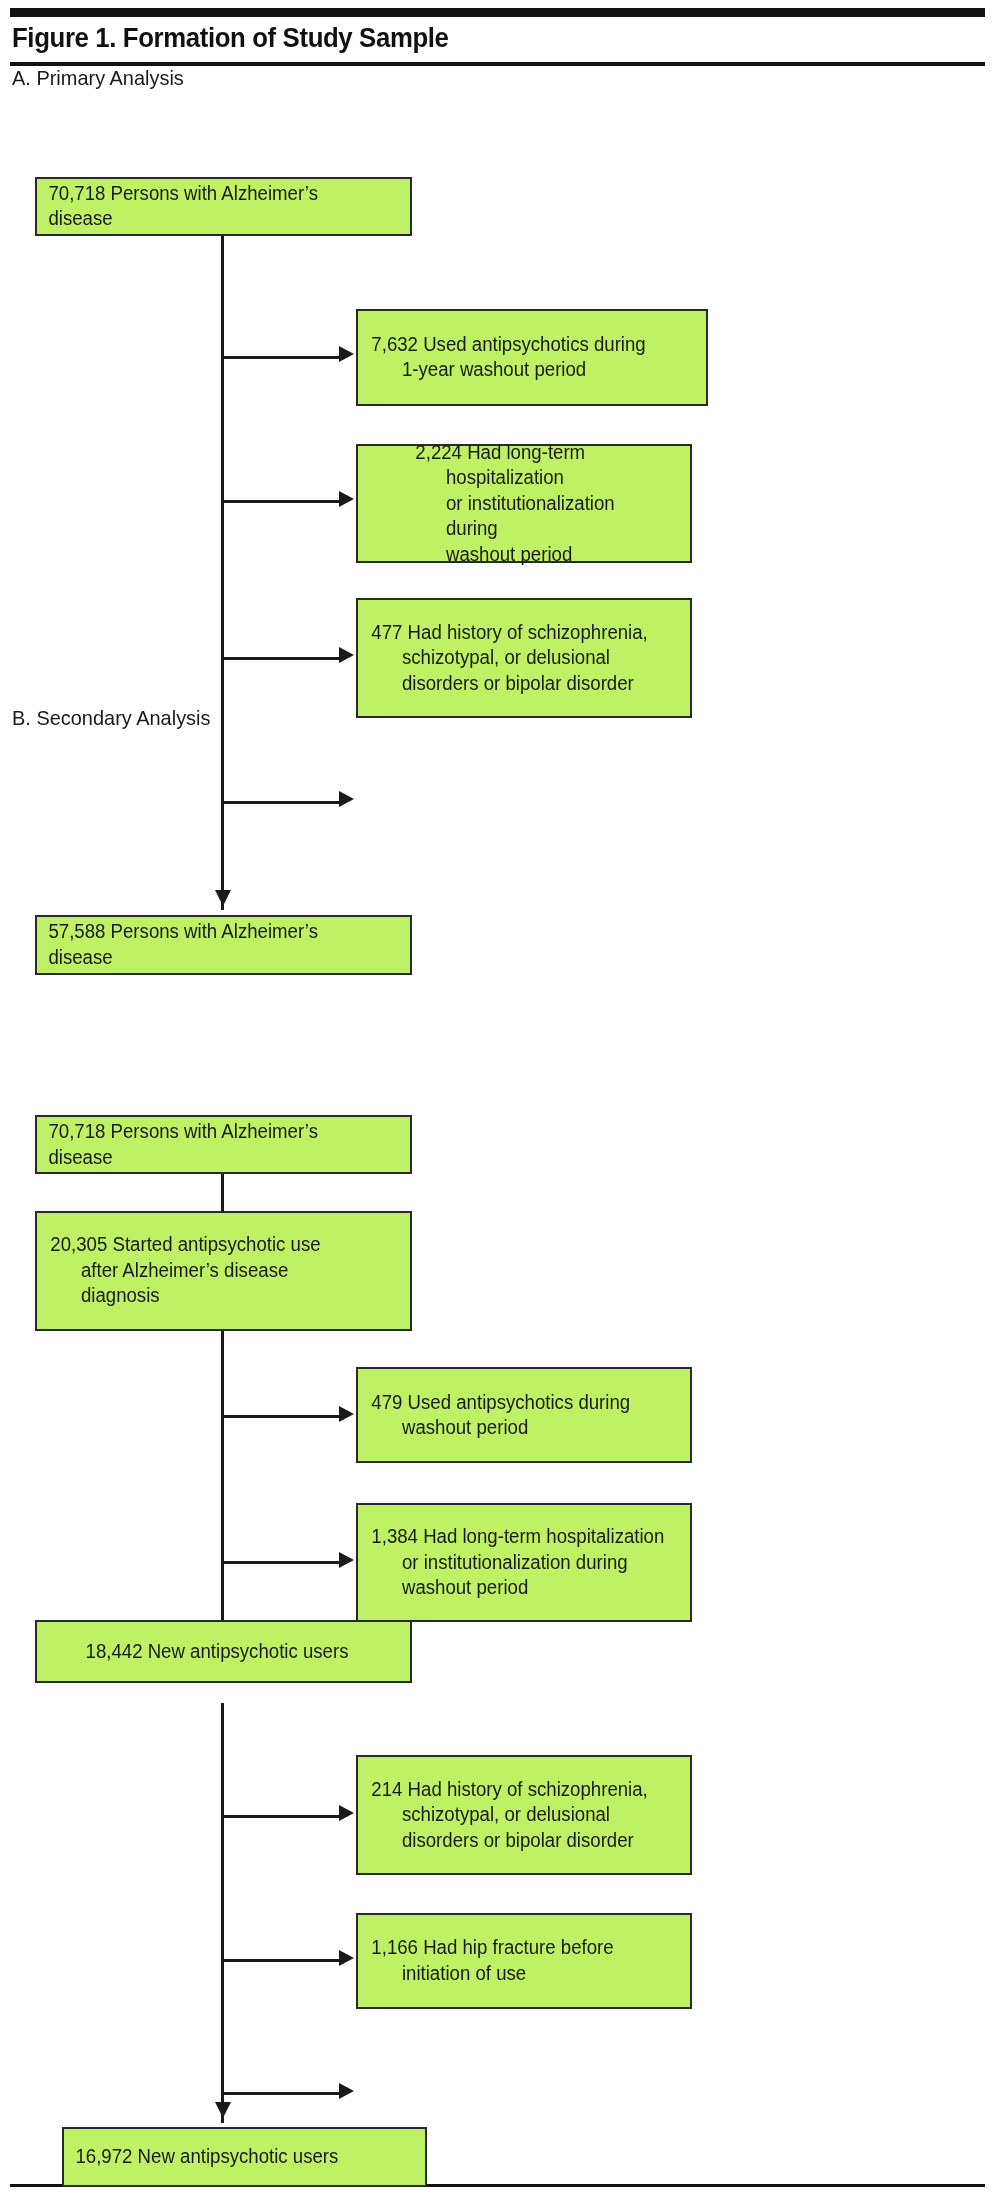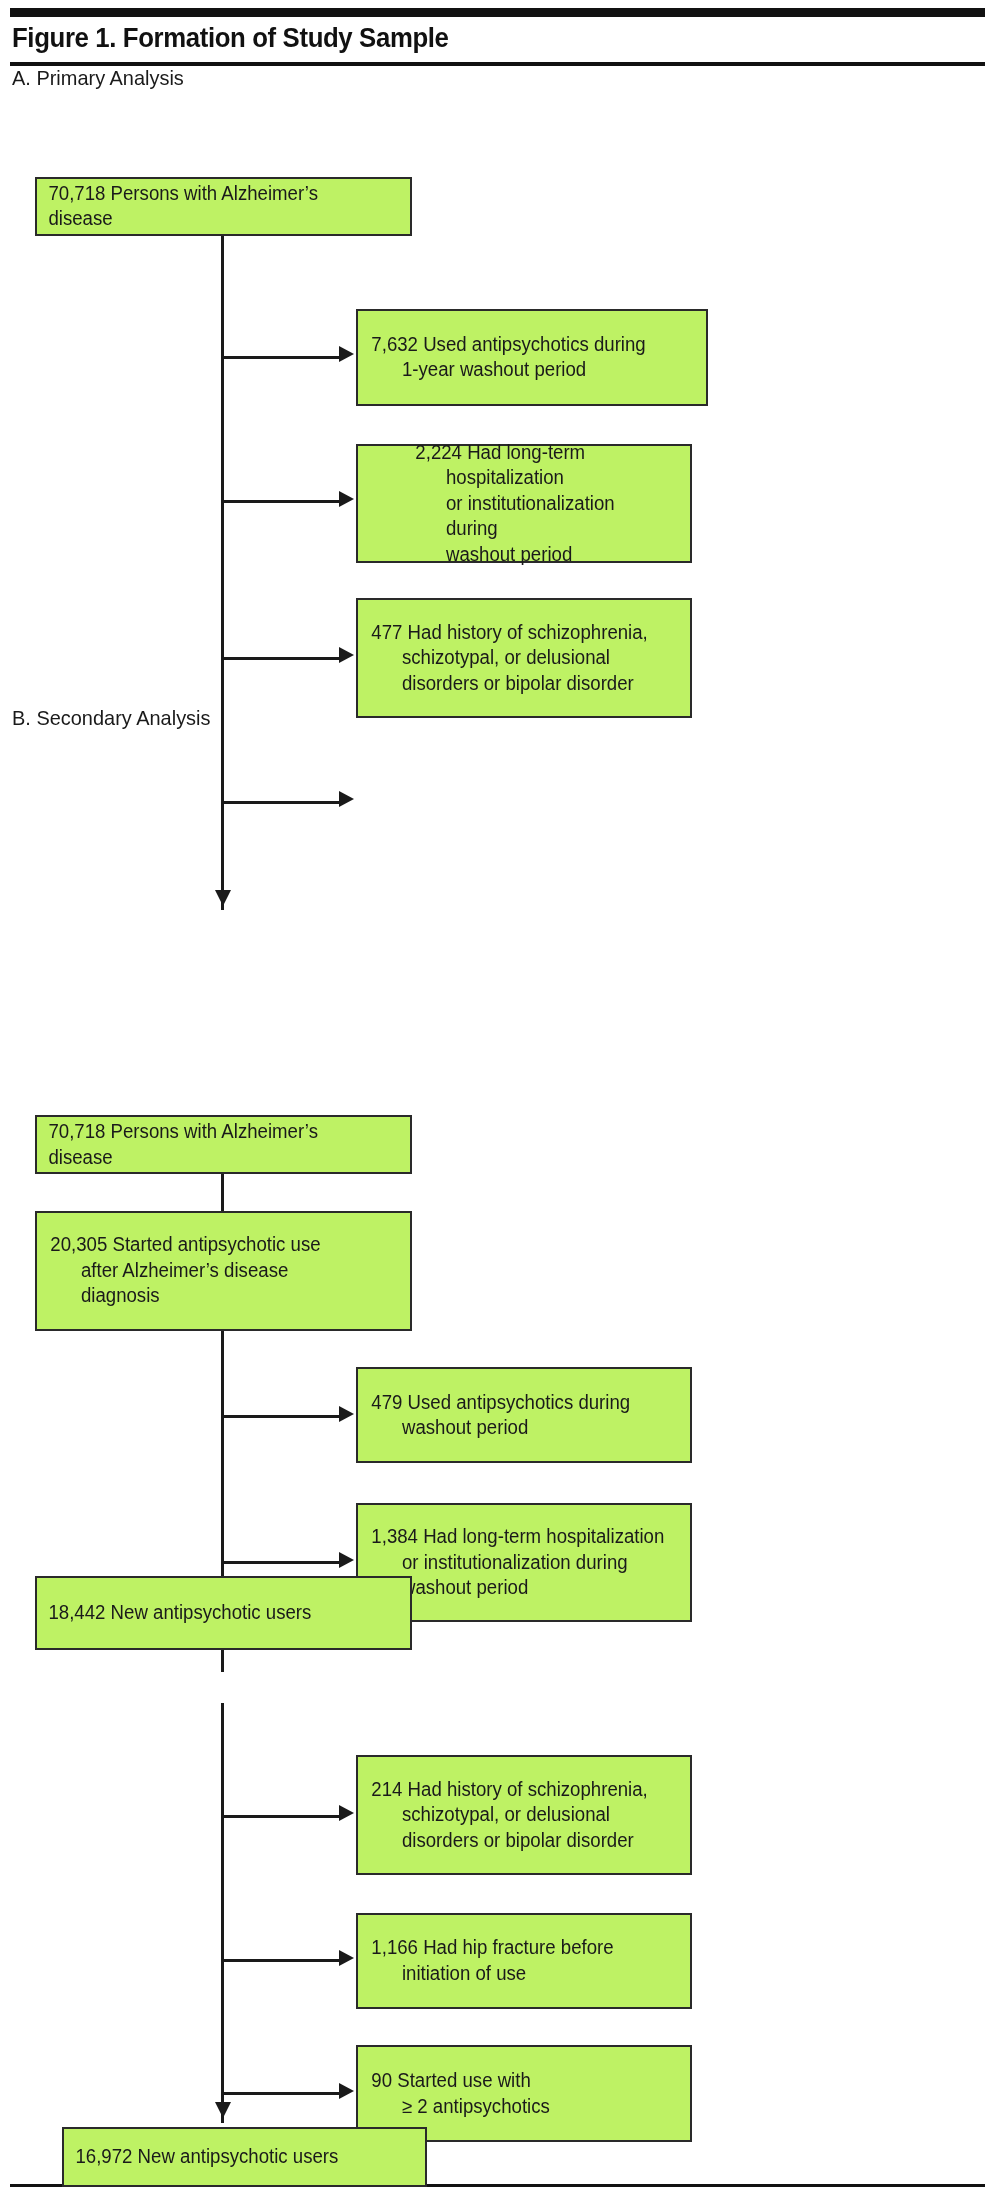--- a/index.html
+++ b/index.html
@@ -120,20 +120,23 @@
   <div class="node hang" style="left: 356px; top: 598.166px; width: 336px; height: 119.633px;">
     <span class="txt">477 Had history of schizophrenia,
 schizotypal, or delusional
 disorders or bipolar disorder</span>
   </div>
 
   <div class="hline" style="left: 221px; top: 800.958px; width: 118px;"></div>
   <div class="arrow-r" style="left: 339px; top: 791.475px;"></div>
 
   <div class="arrow-d" style="left: 214.5px; top: 889.954px;"></div>
+  <div class="node" style="left: 35px; top: 914.756px; width: 377px; height: 59.8166px;">
+    <span class="txt">57,588 Persons with Alzheimer’s disease</span>
+  </div>
 
   <div class="panel-label" id="panel-b-label">B. Secondary Analysis</div>
 
   <div class="node" style="left: 35px; top: 1114.63px; width: 377px; height: 59.8166px;">
     <span class="txt">70,718 Persons with Alzheimer’s disease</span>
   </div>
 
   <div class="vline" style="left: 221px; top: 1174.45px; height: 36.4735px;"></div>
 
   <div class="node hang" style="left: 35px; top: 1210.92px; width: 377px; height: 119.633px;">
@@ -152,21 +155,21 @@
   </div>
 
   <div class="hline" style="left: 221px; top: 1561.07px; width: 118px;"></div>
   <div class="arrow-r" style="left: 339px; top: 1551.58px;"></div>
   <div class="node hang" style="left: 356px; top: 1502.71px; width: 336px; height: 119.633px;">
     <span class="txt">1,384 Had long-term hospitalization
 or institutionalization during
 washout period</span>
   </div>
 
-  <div class="node" style="left: 35px; top: 1576px; width: 377px; height: 74px;">
+  <div class="node" style="left: 35px; top: 1620px; width: 377px; height: 63px; text-align: center;">
     <span class="txt">18,442 New antipsychotic users</span>
   </div>
 
   <div class="vline" style="left: 221px; top: 1702.58px; height: 420.175px;"></div>
 
   <div class="hline" style="left: 221px; top: 1814.92px; width: 118px;"></div>
   <div class="arrow-r" style="left: 339px; top: 1805.44px;"></div>
   <div class="node hang" style="left: 356px; top: 1755.11px; width: 336px; height: 119.633px;">
     <span class="txt">214 Had history of schizophrenia,
 schizotypal, or delusional
@@ -175,24 +178,20 @@
 
   <div class="hline" style="left: 221px; top: 1959.36px; width: 118px;"></div>
   <div class="arrow-r" style="left: 339px; top: 1949.87px;"></div>
   <div class="node hang" style="left: 356px; top: 1912.67px; width: 336px; height: 96.2901px; justify-content: center;">
     <span class="txt">1,166 Had hip fracture before
 initiation of use</span>
   </div>
 
   <div class="hline" style="left: 221px; top: 2092.12px; width: 118px;"></div>
   <div class="arrow-r" style="left: 339px; top: 2082.64px;"></div>
-  <div class="node hang" style="left: 356px; top: 2045.43px; width: 336px; height: 96.2901px;">
-    <span class="txt">90 Started use with
-≥ 2 antipsychotics</span>
-  </div>
 
   <div class="arrow-d" style="left: 214.5px; top: 2102.33px;"></div>
   <div class="node" style="left: 35px; top: 2127.14px; width: 365px; height: 59.8166px; margin-left: 27px;">
     <span class="txt">16,972 New antipsychotic users</span>
   </div>
 
   <div class="rule-bottom" style="top: 2184px;"></div>
 </div>
 
 </body></html>

